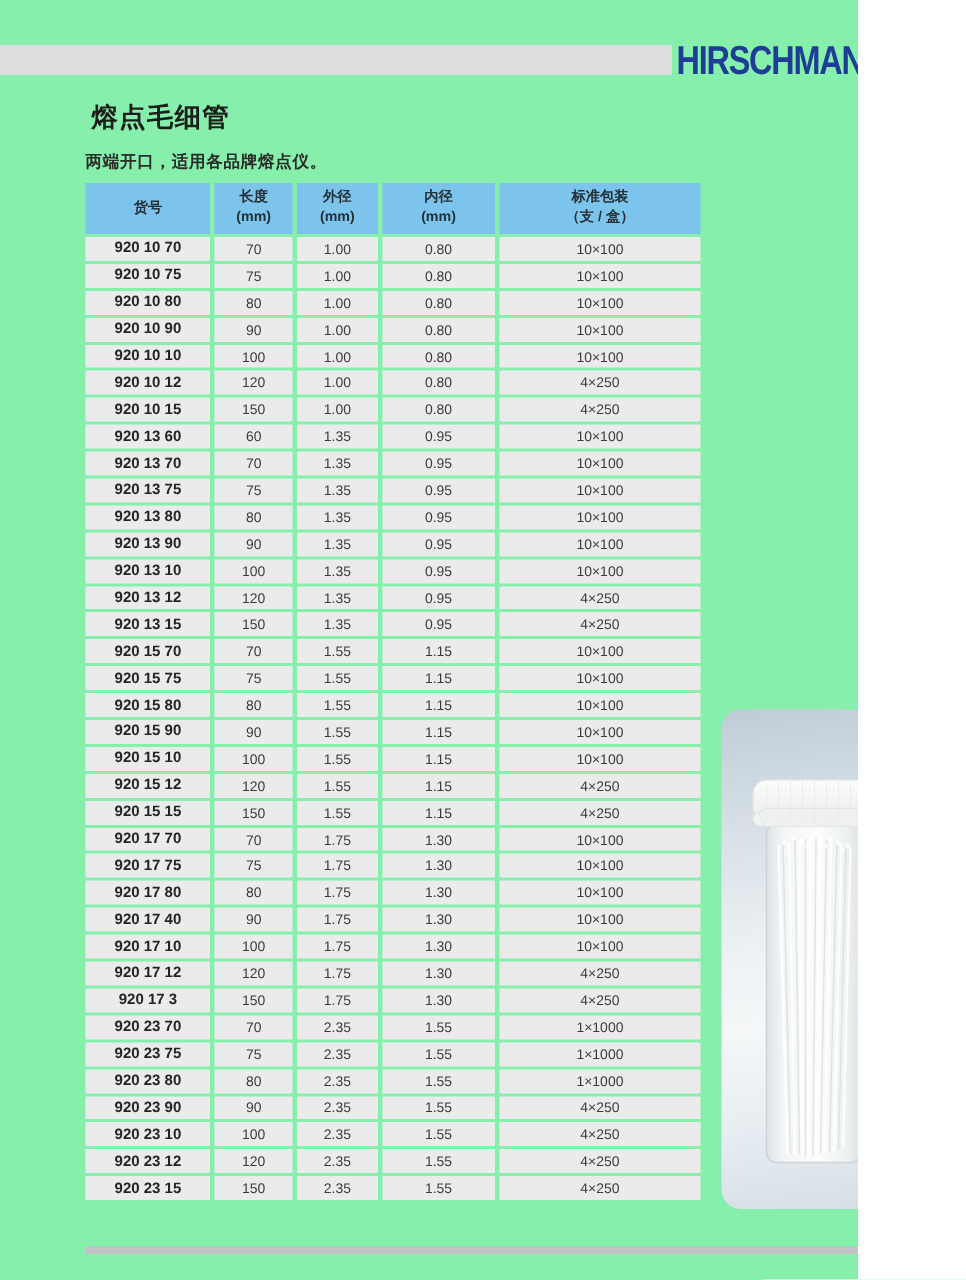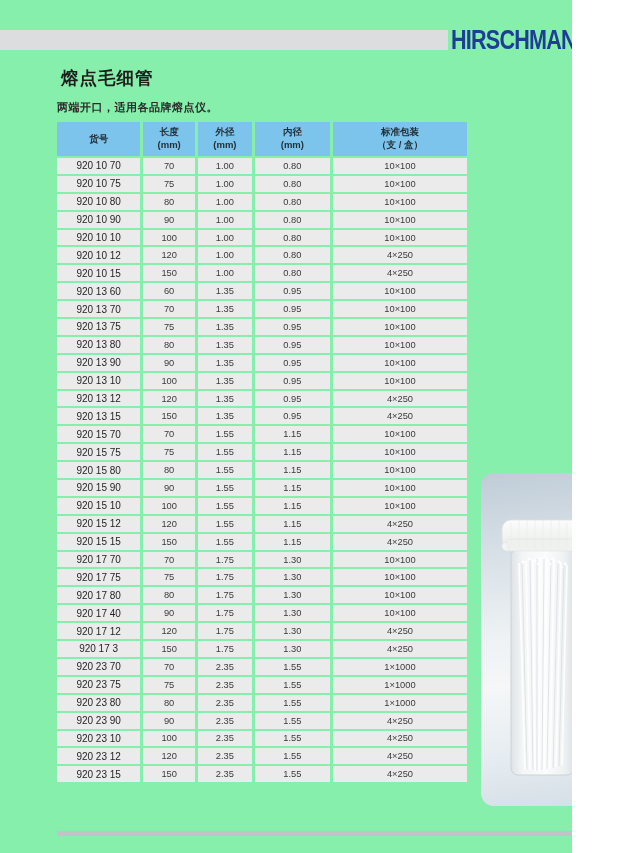--- a/index.html
+++ b/index.html
@@ -22,21 +22,21 @@
   .table-wrap{position:absolute;left:54px;top:120px;width:416px;}
   table.spec{border-collapse:separate;border-spacing:3px 2px;table-layout:fixed;width:416px;}
   table.spec th{
     background:#7dc4ec;color:#233038;font-weight:bold;font-size:9.5px;
     height:34px;padding:0;text-align:center;vertical-align:middle;line-height:1.35;
   }
   table.spec td{
     background:#ebebeb;color:#3a3a3a;font-size:9.3px;height:15.9px;
     padding:0;text-align:center;vertical-align:middle;
   }
-  table.spec td.cat{font-weight:normal;font-size:10px;color:#242424;}
+  table.spec td.cat{font-weight:bold;font-size:10px;color:#242424;}
   .h-sub{font-weight:bold;}
   
   .photo{
     position:absolute;left:481px;top:473px;width:122px;height:333px;border-radius:13px;overflow:hidden;
     background:linear-gradient(172deg,#bfccd7 0%,#d6dfe6 22%,#eef2f4 48%,#f5f7f8 62%,#e4ebf0 84%,#d5dee6 100%);
   }
   .photo svg{display:block;width:122px;height:333px;}
   
   .footer-bar{position:absolute;left:57px;top:831px;width:521px;height:5px;background:#c3c3c7;}
   .page-number{position:absolute;left:589px;top:825px;font-size:14px;font-weight:bold;color:#2e2e2e;}
@@ -262,20 +262,27 @@
             <td>10×100</td>
           </tr>
           <tr>
             <td class="cat">920 17 40</td>
             <td>90</td>
             <td>1.75</td>
             <td>1.30</td>
             <td>10×100</td>
           </tr>
           <tr>
+            <td class="cat">920 17 10</td>
+            <td>100</td>
+            <td>1.75</td>
+            <td>1.30</td>
+            <td>10×100</td>
+          </tr>
+          <tr>
             <td class="cat">920 17 12</td>
             <td>120</td>
             <td>1.75</td>
             <td>1.30</td>
             <td>4×250</td>
           </tr>
           <tr>
             <td class="cat">920 17 3</td>
             <td>150</td>
             <td>1.75</td>

